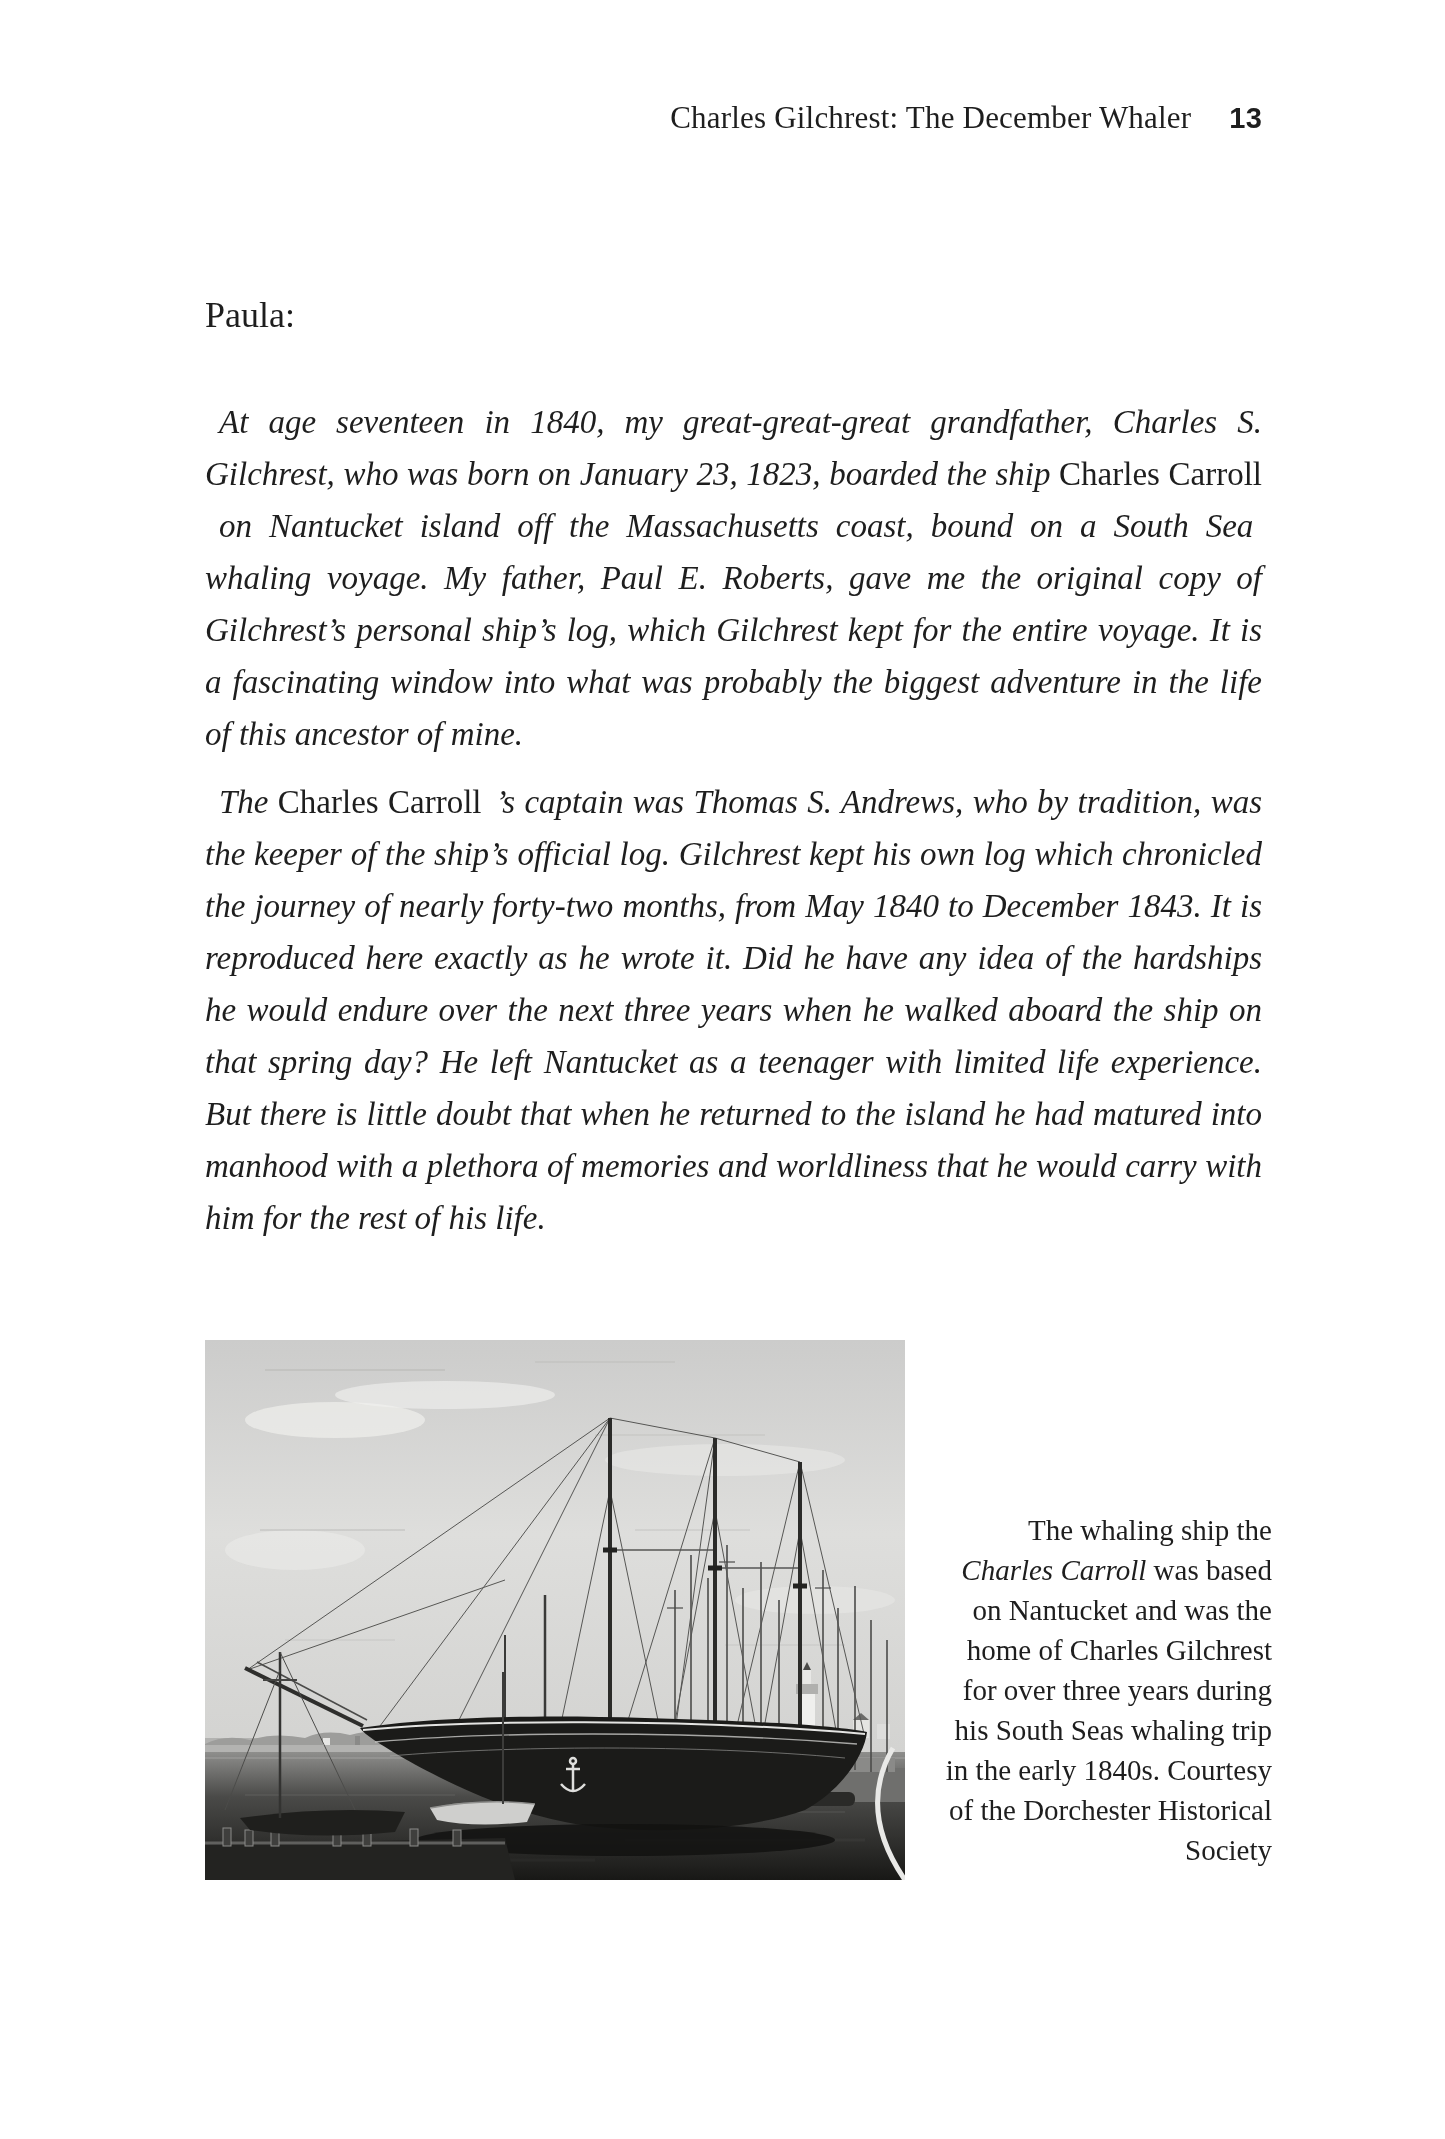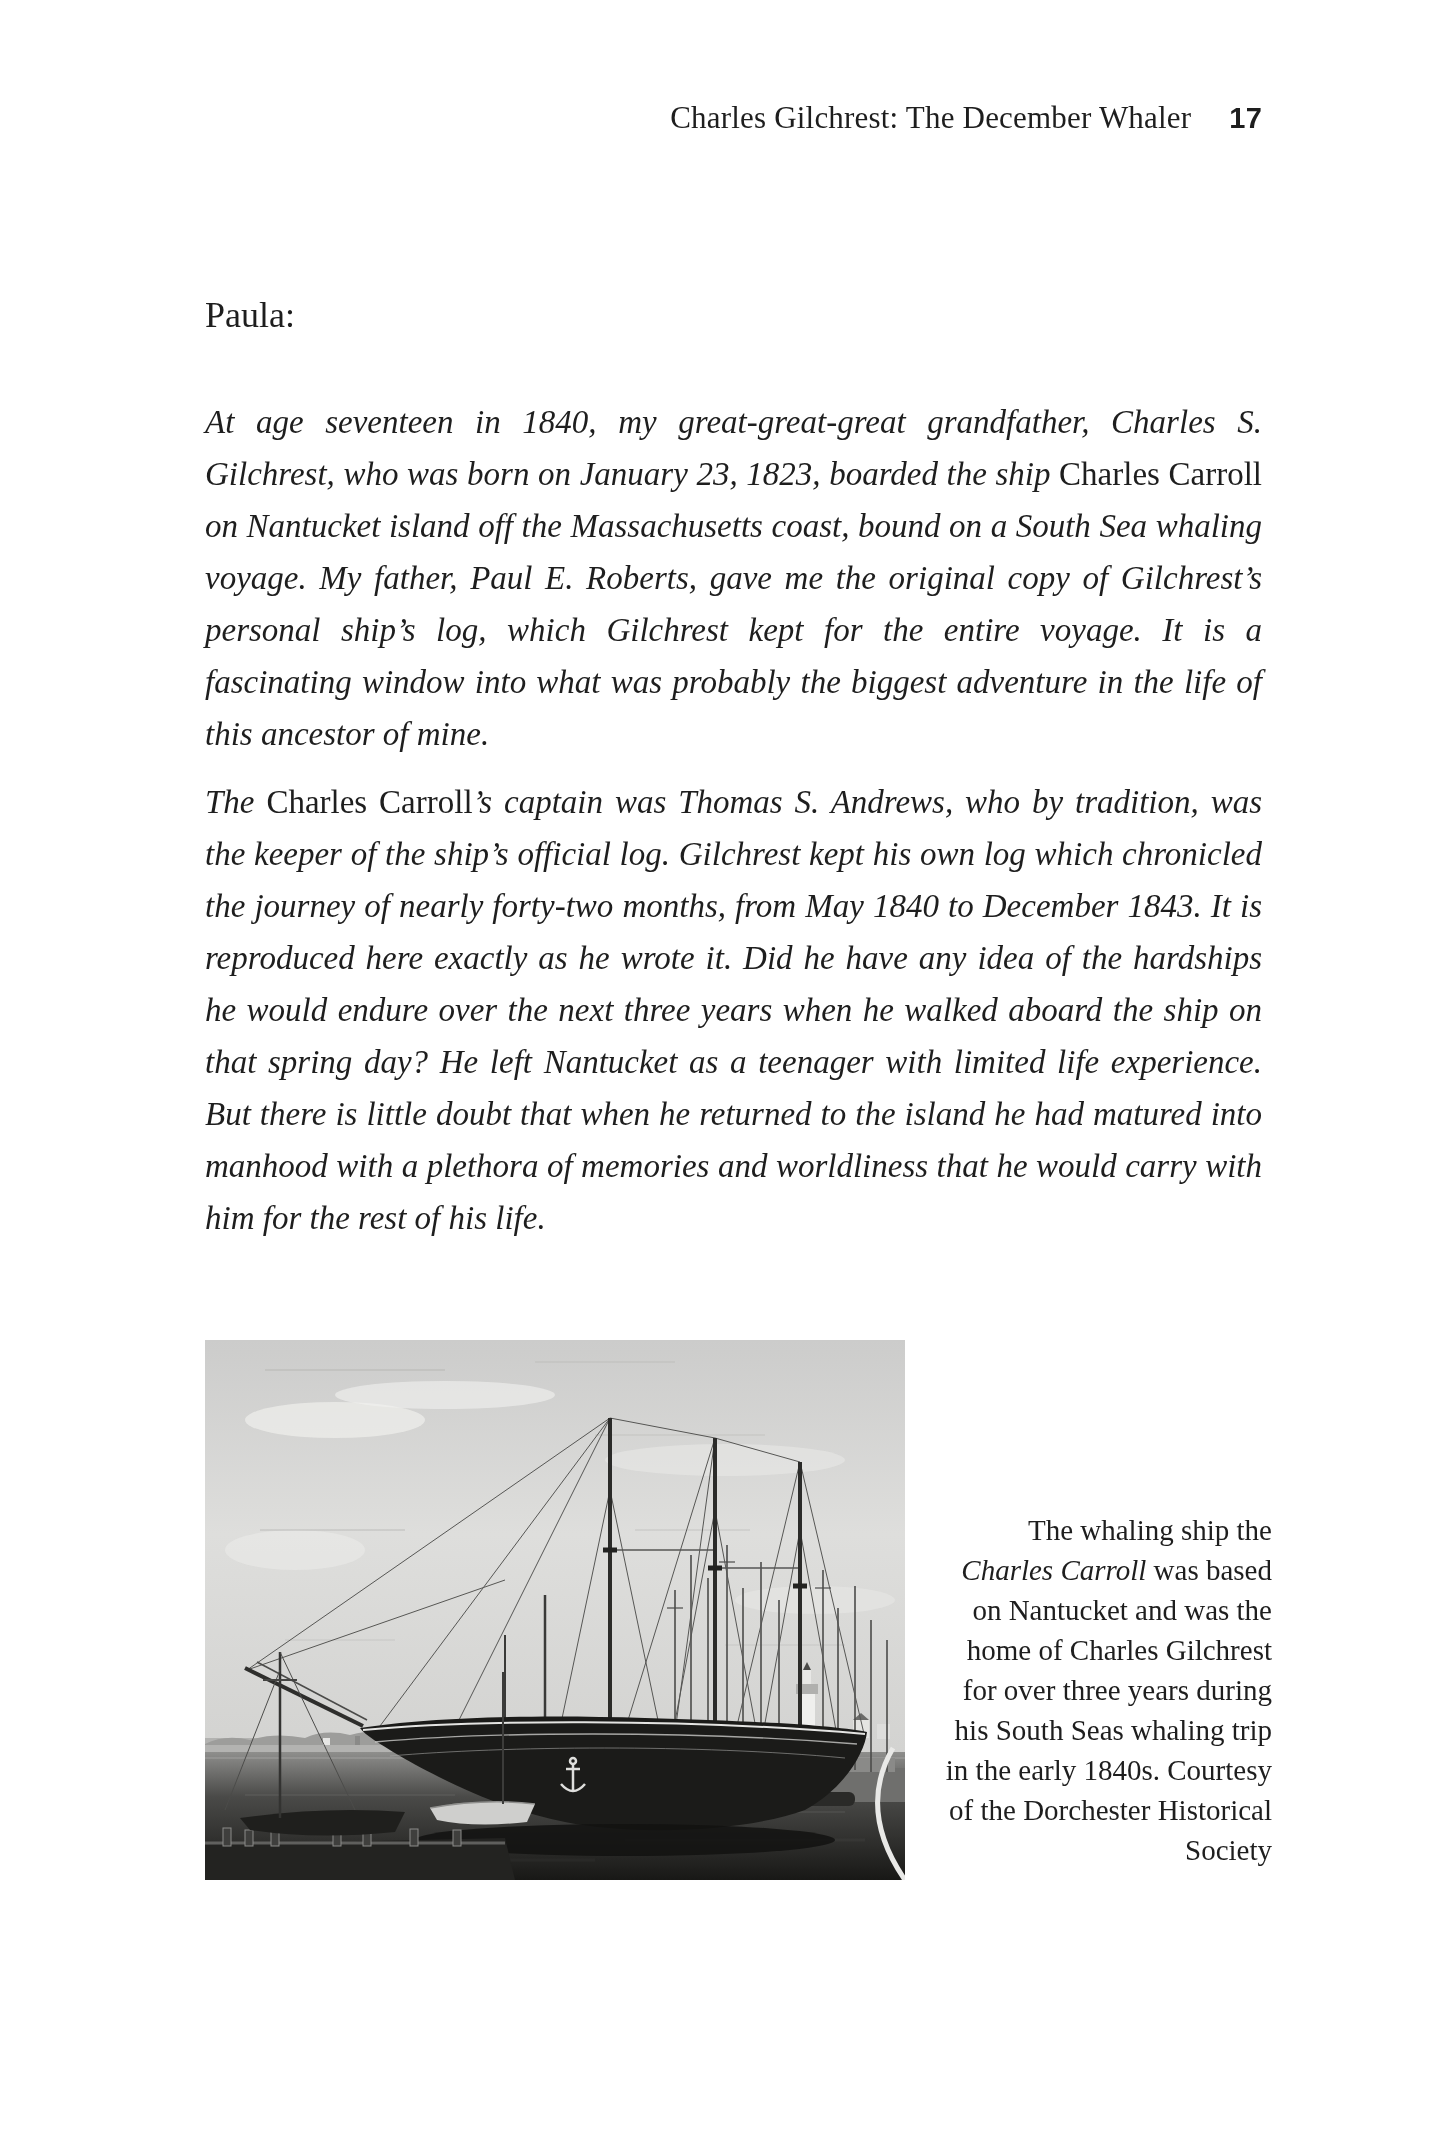--- a/index.html
+++ b/index.html
@@ -34,21 +34,21 @@
   .body-para {
     position:absolute;
     left:205px; width:1057px;
     font-size:33px;
     line-height:52px;
     text-align:justify;
     margin:0;
   }
   .para-1 { top:396px; }
   .para-2 { top:776px; }
-  .it { font-style:italic; }
+  .it { font-style:italic;margin-left:14px; }
   .rm { font-style:normal; }
   .figure-block {
     position:absolute;
     left:205px; top:1340px;
     width:1057px; height:560px;
   }
   .photo {
     position:absolute; left:0; top:0;
     width:700px; height:540px;
     display:block;
@@ -61,21 +61,21 @@
     line-height:40px;
     text-align:right;
   }
 </style>
 </head>
 <body>
 
 <div class="page">
 
   <div class="running-header">
-    <span>Charles Gilchrest: The December Whaler</span><span class="page-number">17</span>
+    <span>Charles Gilchrest: The December Whaler</span><span class="page-number">13</span>
   </div>
 
   <div class="salutation">Paula:</div>
 
   <p class="body-para para-1"><span class="it">At age seventeen in 1840, my great-great-great grandfather, Charles S. Gilchrest, who was born on January 23, 1823, boarded the ship </span><span class="rm">Charles Carroll</span><span class="it"> on Nantucket island off the Massachusetts coast, bound on a South Sea whaling voyage. My father, Paul E. Roberts, gave me the original copy of Gilchrest’s personal ship’s log, which Gilchrest kept for the entire voyage. It is a fascinating window into what was probably the biggest adventure in the life of this ancestor of mine.</span></p>
 
   <p class="body-para para-2"><span class="it">The </span><span class="rm">Charles Carroll</span><span class="it">’s captain was Thomas S. Andrews, who by tradition, was the keeper of the ship’s official log. Gilchrest kept his own log which chronicled the journey of nearly forty-two months, from May 1840 to December 1843. It is reproduced here exactly as he wrote it. Did he have any idea of the hardships he would endure over the next three years when he walked aboard the ship on that spring day? He left Nantucket as a teenager with limited life experience. But there is little doubt that when he returned to the island he had matured into manhood with a plethora of memories and worldliness that he would carry with him for the rest of his life.</span></p>
 
   <div class="figure-block">
 

